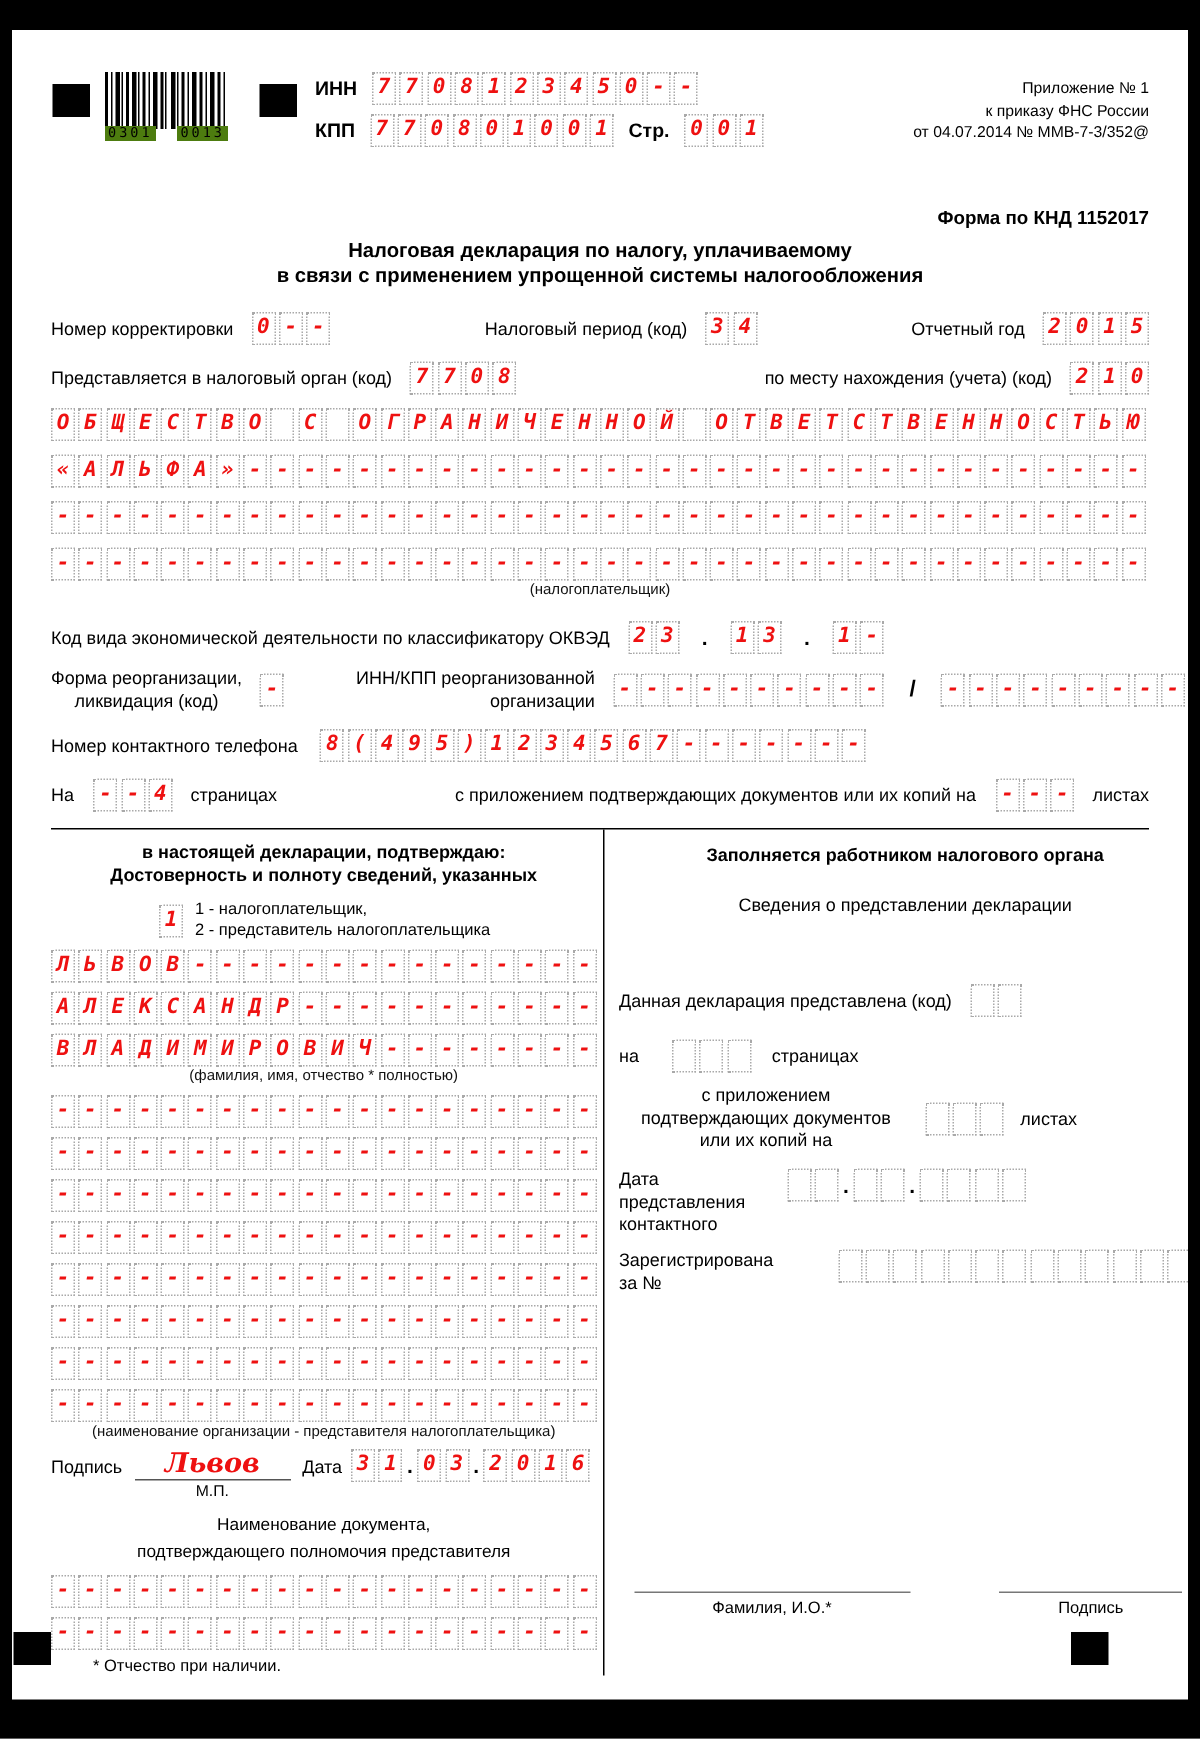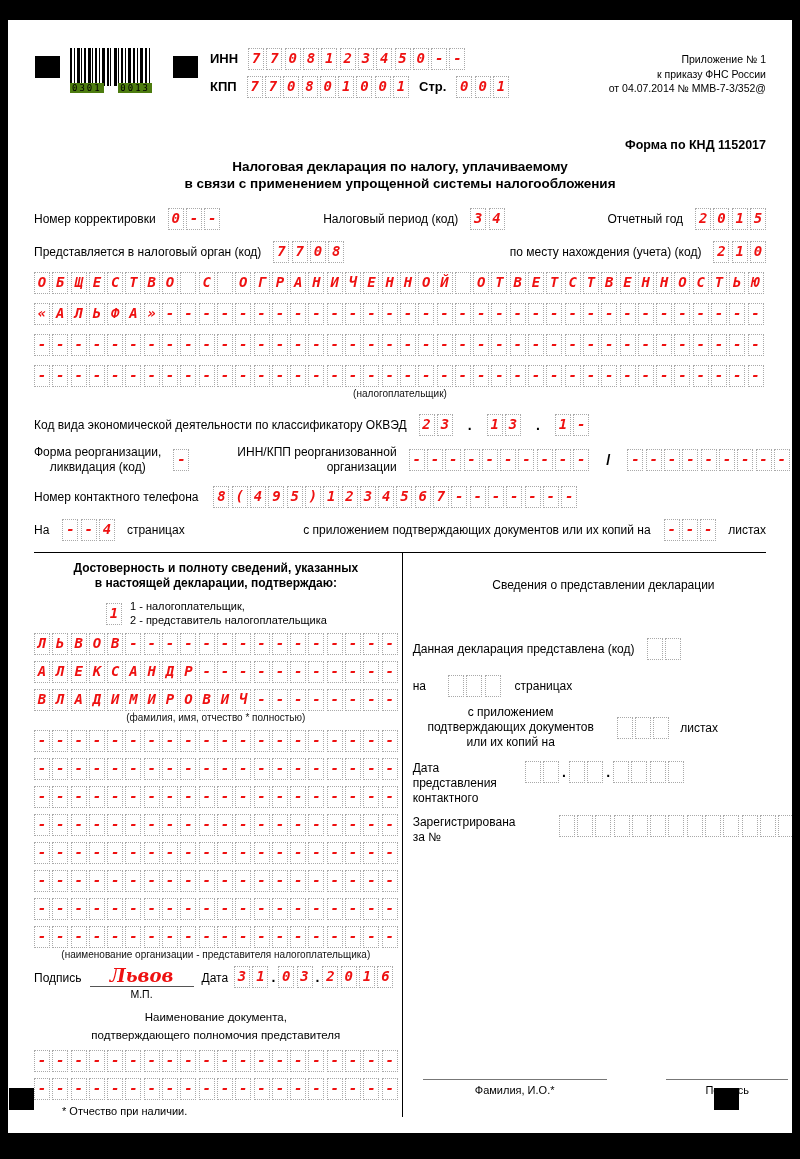--- a/index.html
+++ b/index.html
@@ -77,21 +77,21 @@
   .rc-header{font-size:12px;font-weight:bold;text-align:center;margin-top:4px;}
   .rc-sub{font-size:12px;text-align:center;margin-top:19px;}
   .rc-f1{display:flex;align-items:center;margin-top:46px;gap:12px;}
   .rc-f2{display:flex;align-items:center;margin-top:15px;}
   .rc-f3{display:flex;align-items:center;margin-top:8px;}
   .rc-att-label{font-size:12px;line-height:15px;text-align:center;width:196px;}
   .rc-f4{display:flex;align-items:flex-start;margin-top:11px;}
   .rc-f5{display:flex;align-items:flex-start;margin-top:9px;gap:36px;}
   .rc-lab2{font-size:12px;line-height:15px;width:110px;flex:0 0 110px;}
   .rc-caps{display:flex;justify-content:space-between;margin-top:198px;padding:0 6px 0 10px;}
-  .cap{border-top:1.2px solid #777;text-align:center;font-size:11px;padding-top:4px;margin-top:36px;}
+  .cap{border-top:1.2px solid #777;text-align:center;font-size:11px;padding-top:4px;}
   .cap1{width:184px;}
   .cap2{width:122px;}
 
   .sq-bl{left:1px;top:1068px;}
   .sq-br{left:706px;top:1068px;}
   .sq-bl,.sq-br{position:absolute;width:25px;height:22px;background:#000;}
 </style>
 </head>
 <body>
 
@@ -499,22 +499,22 @@
           <span class="cell">-</span>
           <span class="cell">-</span>
         </span>
     <span class="lbl" style="margin-left:12px;">листах</span>
   </div>
 
   <div class="columns">
 
     <div class="col-left">
       <div class="lc-header">
+        <div>в настоящей декларации, подтверждаю:</div>
         <div>Достоверность и полноту сведений, указанных</div>
-        <div>в настоящей декларации, подтверждаю:</div>
       </div>
       <div class="signer">
         <span class="cellrow">
               <span class="cell">1</span>
             </span>
         <div class="signer-opts">
           <div>1 - налогоплательщик,</div>
           <div>2 - представитель налогоплательщика</div>
         </div>
       </div>
@@ -841,20 +841,21 @@
               <span class="cell">-</span>
               <span class="cell">-</span>
               <span class="cell">-</span>
               <span class="cell">-</span>
             </div>
       </div>
       <div class="footnote">* Отчество при наличии.</div>
     </div>
 
     <div class="col-right">
+      <div class="rc-header">Заполняется работником налогового органа</div>
       <div class="rc-sub">Сведения о представлении декларации</div>
 
       <div class="rc-f1">
         <span class="lbl">Данная декларация представлена (код)</span>
         <span class="cellrow">
               <span class="cell"></span>
               <span class="cell"></span>
             </span>
       </div>
 

